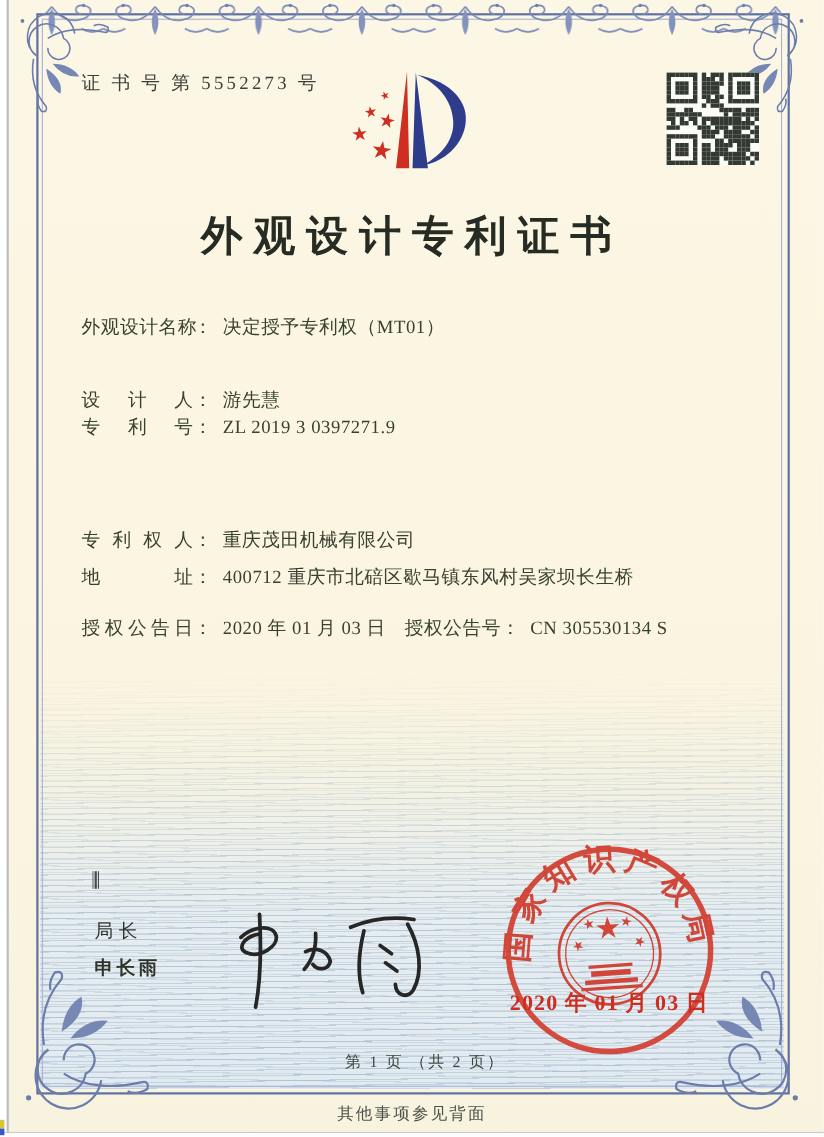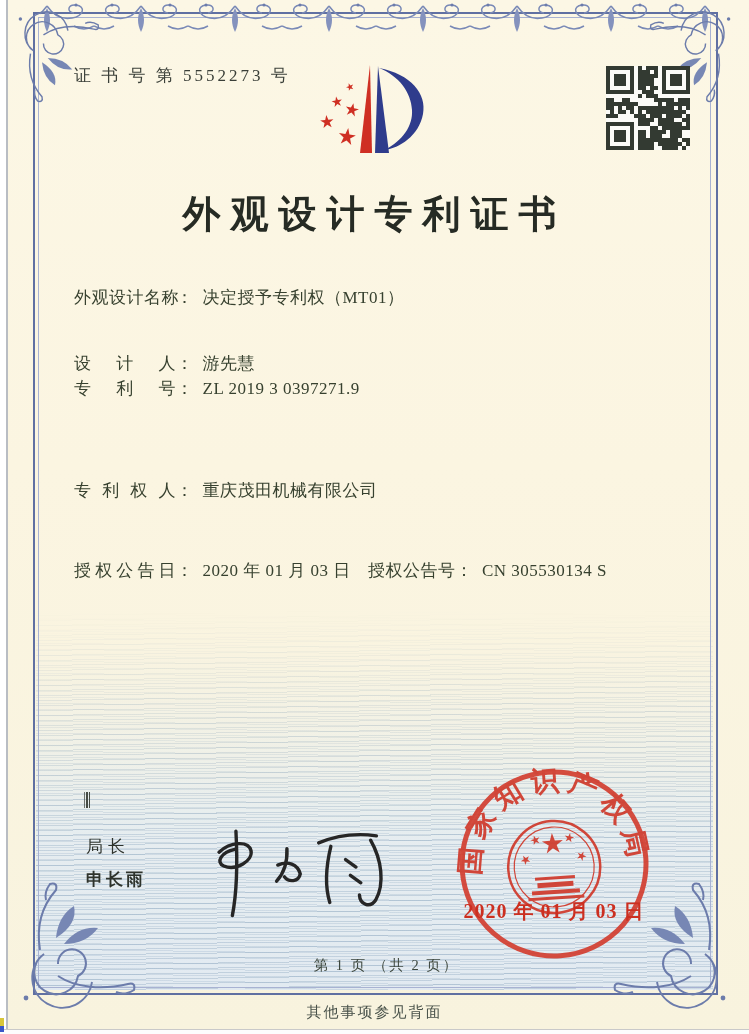--- a/index.html
+++ b/index.html
@@ -403,20 +403,23 @@
   </div>
   <div class="row abs" style="top:352px;font-family:Liberation Serif, serif;">
     <span class="lbl">设计人</span><span class="colon">：</span><span class="val">游先慧</span>
   </div>
   <div class="row abs" style="top:377px;">
     <span class="lbl">专利号</span><span class="colon">：</span><span class="val">ZL 2019 3 0397271.9</span>
   </div>
   <div class="row abs" style="top:467px;margin-top:12px;">
     <span class="lbl">专利权人</span><span class="colon">：</span><span class="val">重庆茂田机械有限公司</span>
   </div>
+  <div class="row abs" style="top:513px;">
+    <span class="lbl">地址</span><span class="colon">：</span><span class="val">400712 重庆市北碚区歇马镇东风村吴家坝长生桥</span>
+  </div>
   <div class="row abs" style="top:559px;">
     <span class="lbl">授权公告日</span><span class="colon">：</span><span class="val">2020 年 01 月 03 日</span>
   </div>
   <div class="row abs" id="row-grant2" style="top:559px;">
     <span>授权公告号</span><span class="colon">：</span><span class="val">CN 305530134 S</span>
   </div>
 
   <div id="paras" class="abs">
   </div>
 

